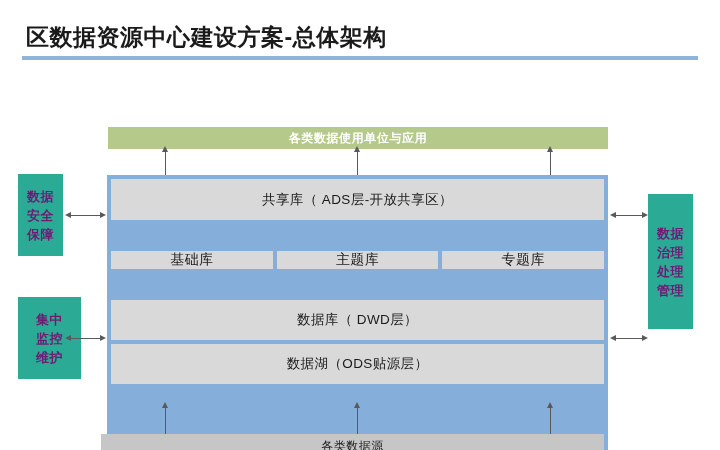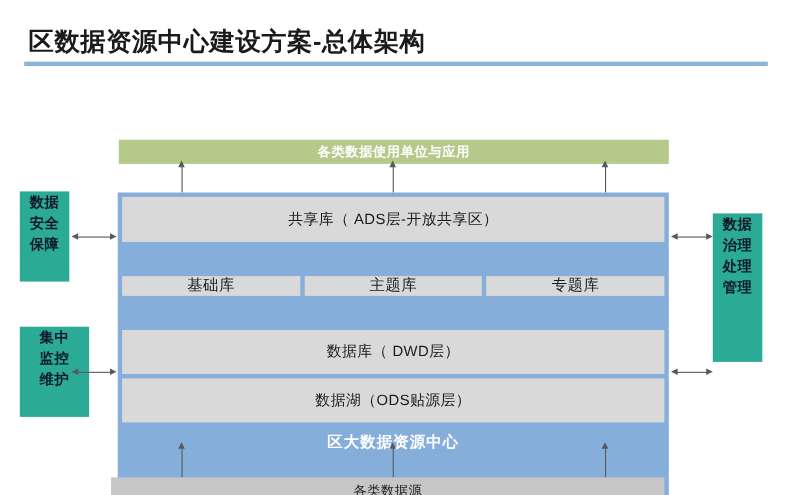--- a/index.html
+++ b/index.html
@@ -90,24 +90,24 @@
   
   .sources {
     position: absolute; left: 101px; top: 314px; width: 503px; height: 25px;
     background: #c6c6c6; color: #1a1a1a; font-size: 12px;
     display: flex; align-items: center; justify-content: center;
     letter-spacing: 0.5px;
   }
 
   
   .side {
-    position: absolute; background: #2bab96; color: #0f172a;
+    position: absolute; background: #2bab96; color: #701a75;
     font-size: 13px; font-weight: bold; line-height: 19px;
     display: flex; flex-direction: column;
-    align-items: center; 
+    align-items: center; justify-content: center;
     text-align: center; letter-spacing: 0.5px;
   }
   .side-sec  { left: 18px;  top: 54px;  width: 45px; height: 82px; }
   .side-mon  { left: 18px;  top: 177px; width: 63px; height: 82px; }
   .side-gov  { left: 648px; top: 74px;  width: 45px; height: 135px; }
 
   
   .dbl {
     position: absolute; height: 1px; background: #59595c;
   }
@@ -140,21 +140,20 @@
 
     <div class="stack">
       <div class="row row-ads">共享库（ ADS层-开放共享区）</div>
       <div class="row row-mid">
         <div class="cell">基础库</div>
         <div class="cell">主题库</div>
         <div class="cell">专题库</div>
       </div>
       <div class="row row-dwd">数据库（ DWD层）</div>
       <div class="row row-ods">数据湖（ODS贴源层）</div>
-      <div class="row row-center">区大数据资源中心</div>
     </div>
 
     <div class="arr-up2 av1"></div>
     <div class="arr-up2 av2"></div>
     <div class="arr-up2 av3"></div>
 
     <div class="sources">各类数据源</div>
 
     <div class="side side-sec">
       <span>数据</span>

